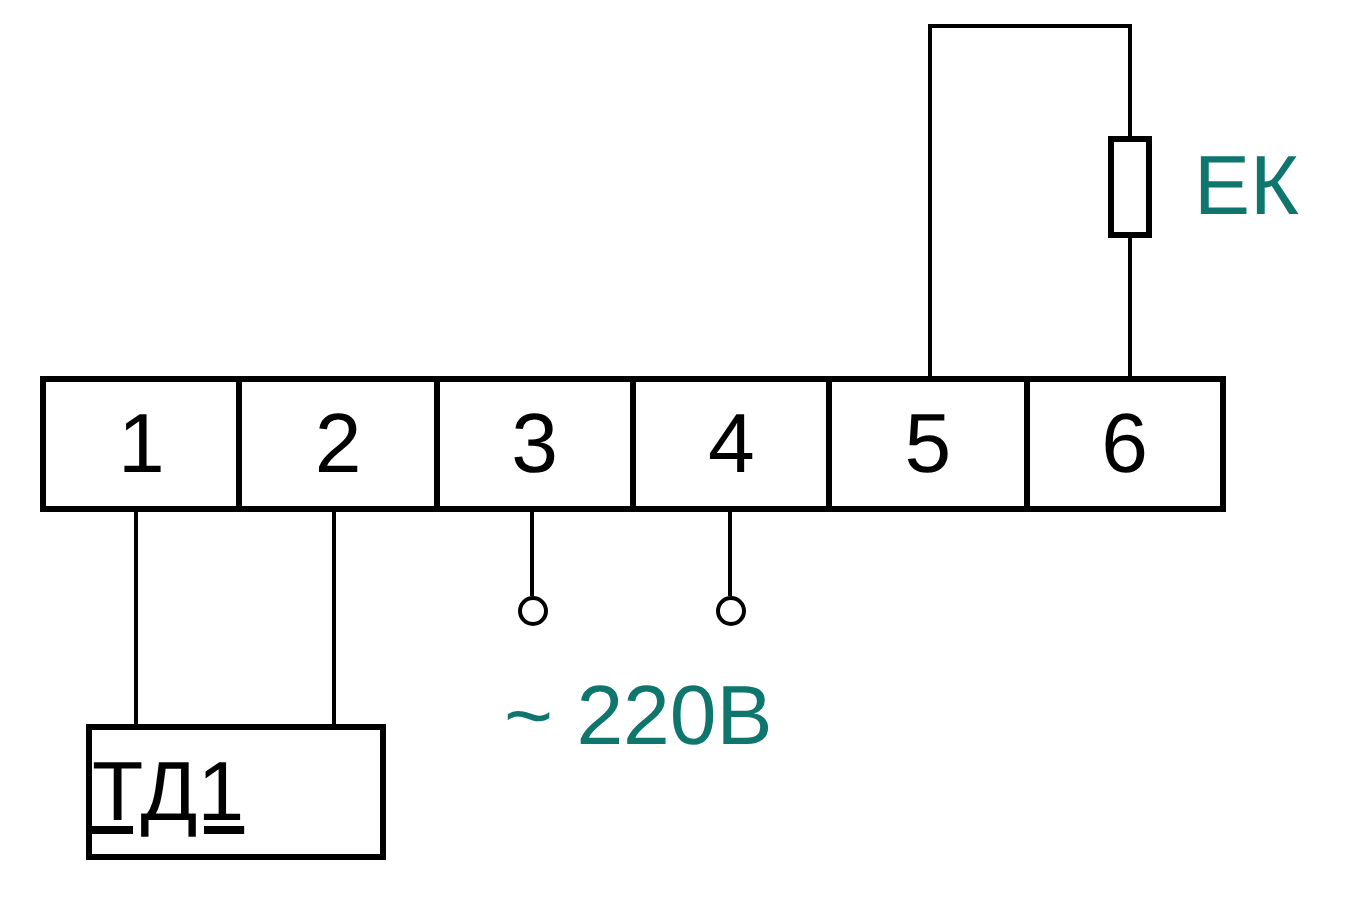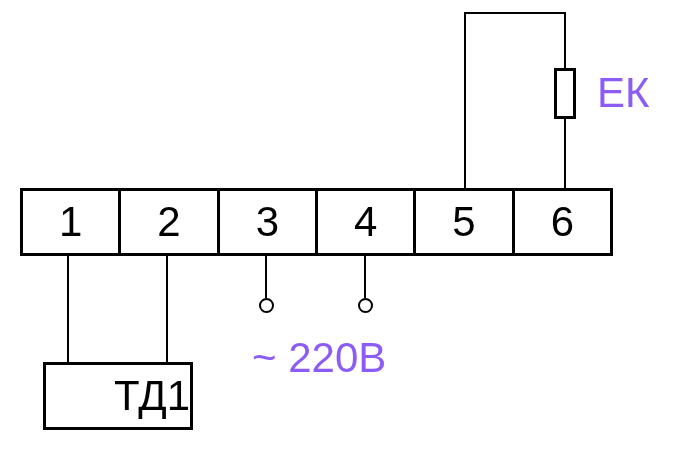--- a/index.html
+++ b/index.html
@@ -55,39 +55,40 @@
     width: 22px;
     height: 51px;
   }
   .td1-box {
     left: 43px;
     top: 362px;
     width: 150px;
     height: 68px;
     display: flex;
     align-items: center;
-    justify-content: flex-end;
+    justify-content: flex-start;
     font-size: 42px;
     line-height: 1;
+    text-decoration: underline;
   }
   .open-circle {
     position: absolute;
     width: 15px;
     height: 15px;
     border: 2px solid #000000;
     border-radius: 50%;
     box-sizing: border-box;
     background: #ffffff;
   }
   .diagram-label {
     position: absolute;
     font-size: 42px;
     line-height: 1;
     white-space: nowrap;
-    color: #8b5cf6;
+    color: #0f766e;
   }
   .ek-label { left: 597px; top: 72px; }
   .power-label { left: 252px; top: 337px; }
 </style>
 </head>
 <body>
 
 <div class="stage">
 
   <div class="wire v" style="left:464px; top:12px; height:176px;"></div>

